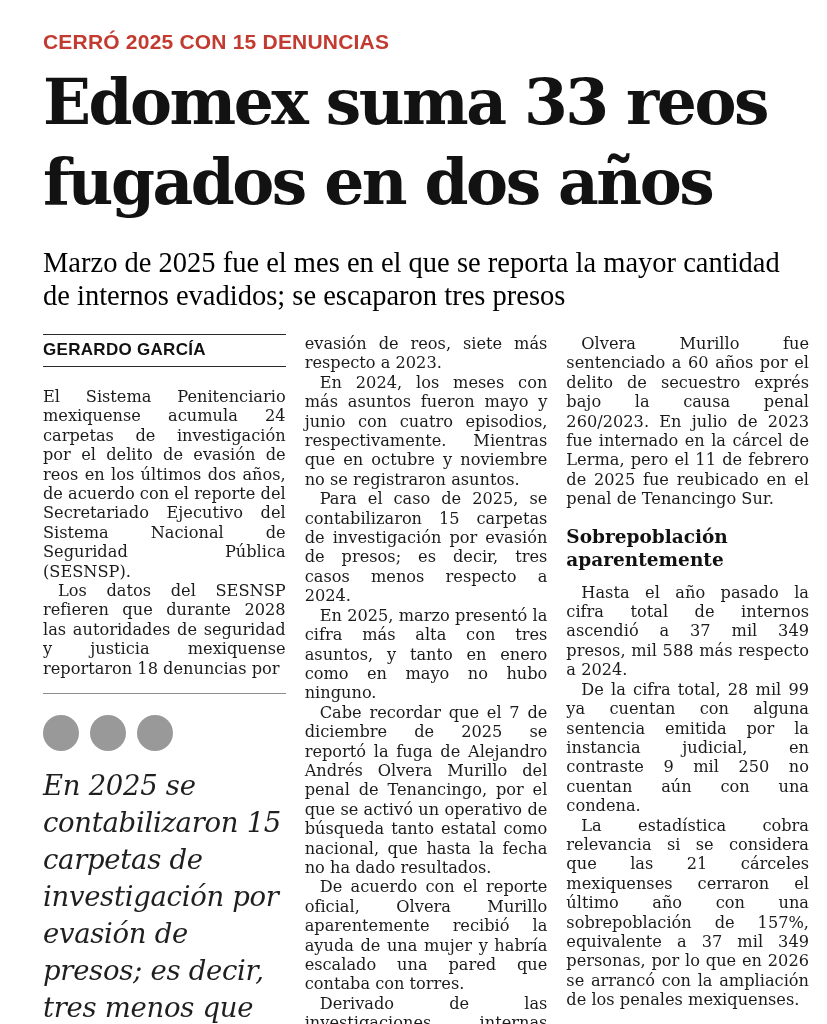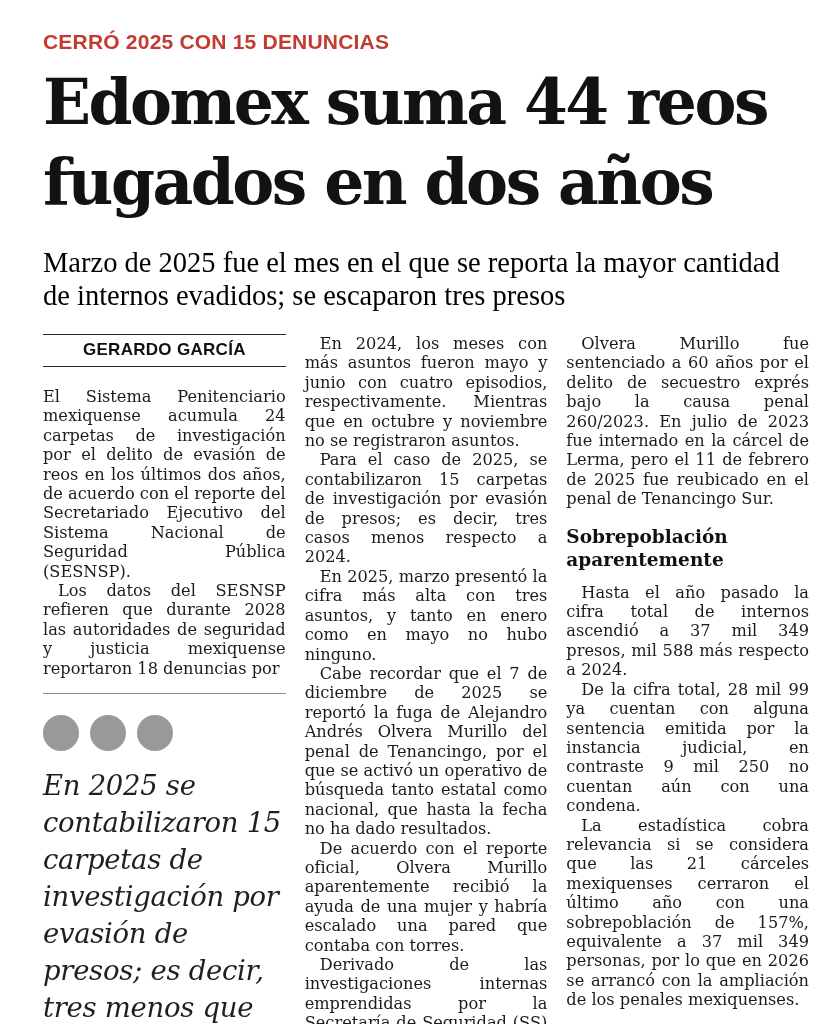--- a/index.html
+++ b/index.html
@@ -30,21 +30,21 @@
     font-weight: 400; font-size: 28.5px; line-height: 33px;
     color: #000000;
   }
   .columns { display: flex; gap: 19px; margin-top: 22px; }
   .col { flex: 1 1 0; min-width: 0; }
   .byline-block { margin-bottom: 20px; }
   .rule { height: 1px; background: #2a2a2a; }
   .byline {
     font-family: "Liberation Sans", sans-serif;
     font-weight: 700; font-size: 17px; line-height: 20px;
-    color: #111; padding: 5px 0 6px 0; letter-spacing: 0.3px; text-align: center;
+    color: #111; padding: 5px 0 6px 0; letter-spacing: 0.3px;
   }
   .paras p {
     margin: 0;
     font-family: "DejaVu Serif", serif;
     font-size: 16.2px; line-height: 19.4px;
     color: #1b1b1b; text-align: justify;
     hyphens: auto; -webkit-hyphens: auto;
   }
   .paras p.indent { text-indent: 15px; }
   .paras h3.subhead {
@@ -64,21 +64,21 @@
     color: #1f1f1f; letter-spacing: -0.3px; text-align: left;
   }
 </style>
 </head>
 <body>
 
 <div class="page">
 
   <div class="kicker" style="color: rgb(194, 58, 48);">CERRÓ 2025 CON 15 DENUNCIAS</div>
 
-  <h1 class="headline">Edomex suma 44 reos fugados en dos años</h1>
+  <h1 class="headline">Edomex suma 33 reos fugados en dos años</h1>
 
   <p class="deck">Marzo de 2025 fue el mes en el que se reporta la mayor cantidad de internos evadidos; se escaparon tres presos</p>
 
   <div class="columns">
 
     <div class="col">
       <div class="byline-block">
         <div class="rule"></div>
         <div class="byline">GERARDO GARCÍA</div>
         <div class="rule"></div>
@@ -93,20 +93,21 @@
             <span class="dot" style="background: rgb(153, 153, 153);"></span>
             <span class="dot" style="background: rgb(153, 153, 153);"></span>
             <span class="dot" style="background: rgb(153, 153, 153);"></span>
           </div>
         <div class="pq-text">En 2025 se contabilizaron 15 carpetas de investigación por evasión de presos; es decir, tres menos que en 2024</div>
       </div>
     </div>
 
     <div class="col">
       <div class="paras">
+          <p>evasión de reos, siete más respecto a 2023.</p>
           <p class="indent">En 2024, los meses con más asuntos fueron mayo y junio con cuatro episodios, respectivamente. Mientras que en octubre y noviembre no se registraron asuntos.</p>
           <p class="indent">Para el caso de 2025, se contabilizaron 15 carpetas de investigación por evasión de presos; es decir, tres casos menos respecto a 2024.</p>
           <p class="indent">En 2025, marzo presentó la cifra más alta con tres asuntos, y tanto en enero como en mayo no hubo ninguno.</p>
           <p class="indent">Cabe recordar que el 7 de diciembre de 2025 se reportó la fuga de Alejandro Andrés Olvera Murillo del penal de Tenancingo, por el que se activó un operativo de búsqueda tanto estatal como nacional, que hasta la fecha no ha dado resultados.</p>
           <p class="indent">De acuerdo con el reporte oficial, Olvera Murillo aparentemente recibió la ayuda de una mujer y habría escalado una pared que contaba con torres.</p>
           <p class="indent">Derivado de las investigaciones internas emprendidas por la Secretaría de Seguridad (SS) fueron separados del cargo siete funcionarios del penal de Tenancingo.</p>
         </div>
     </div>
 
     <div class="col">

